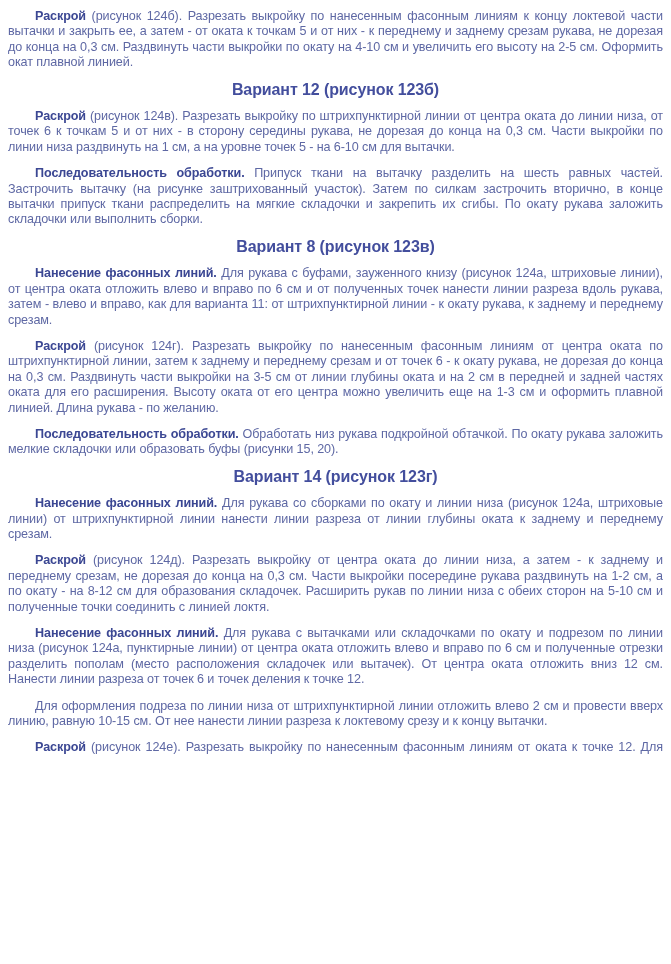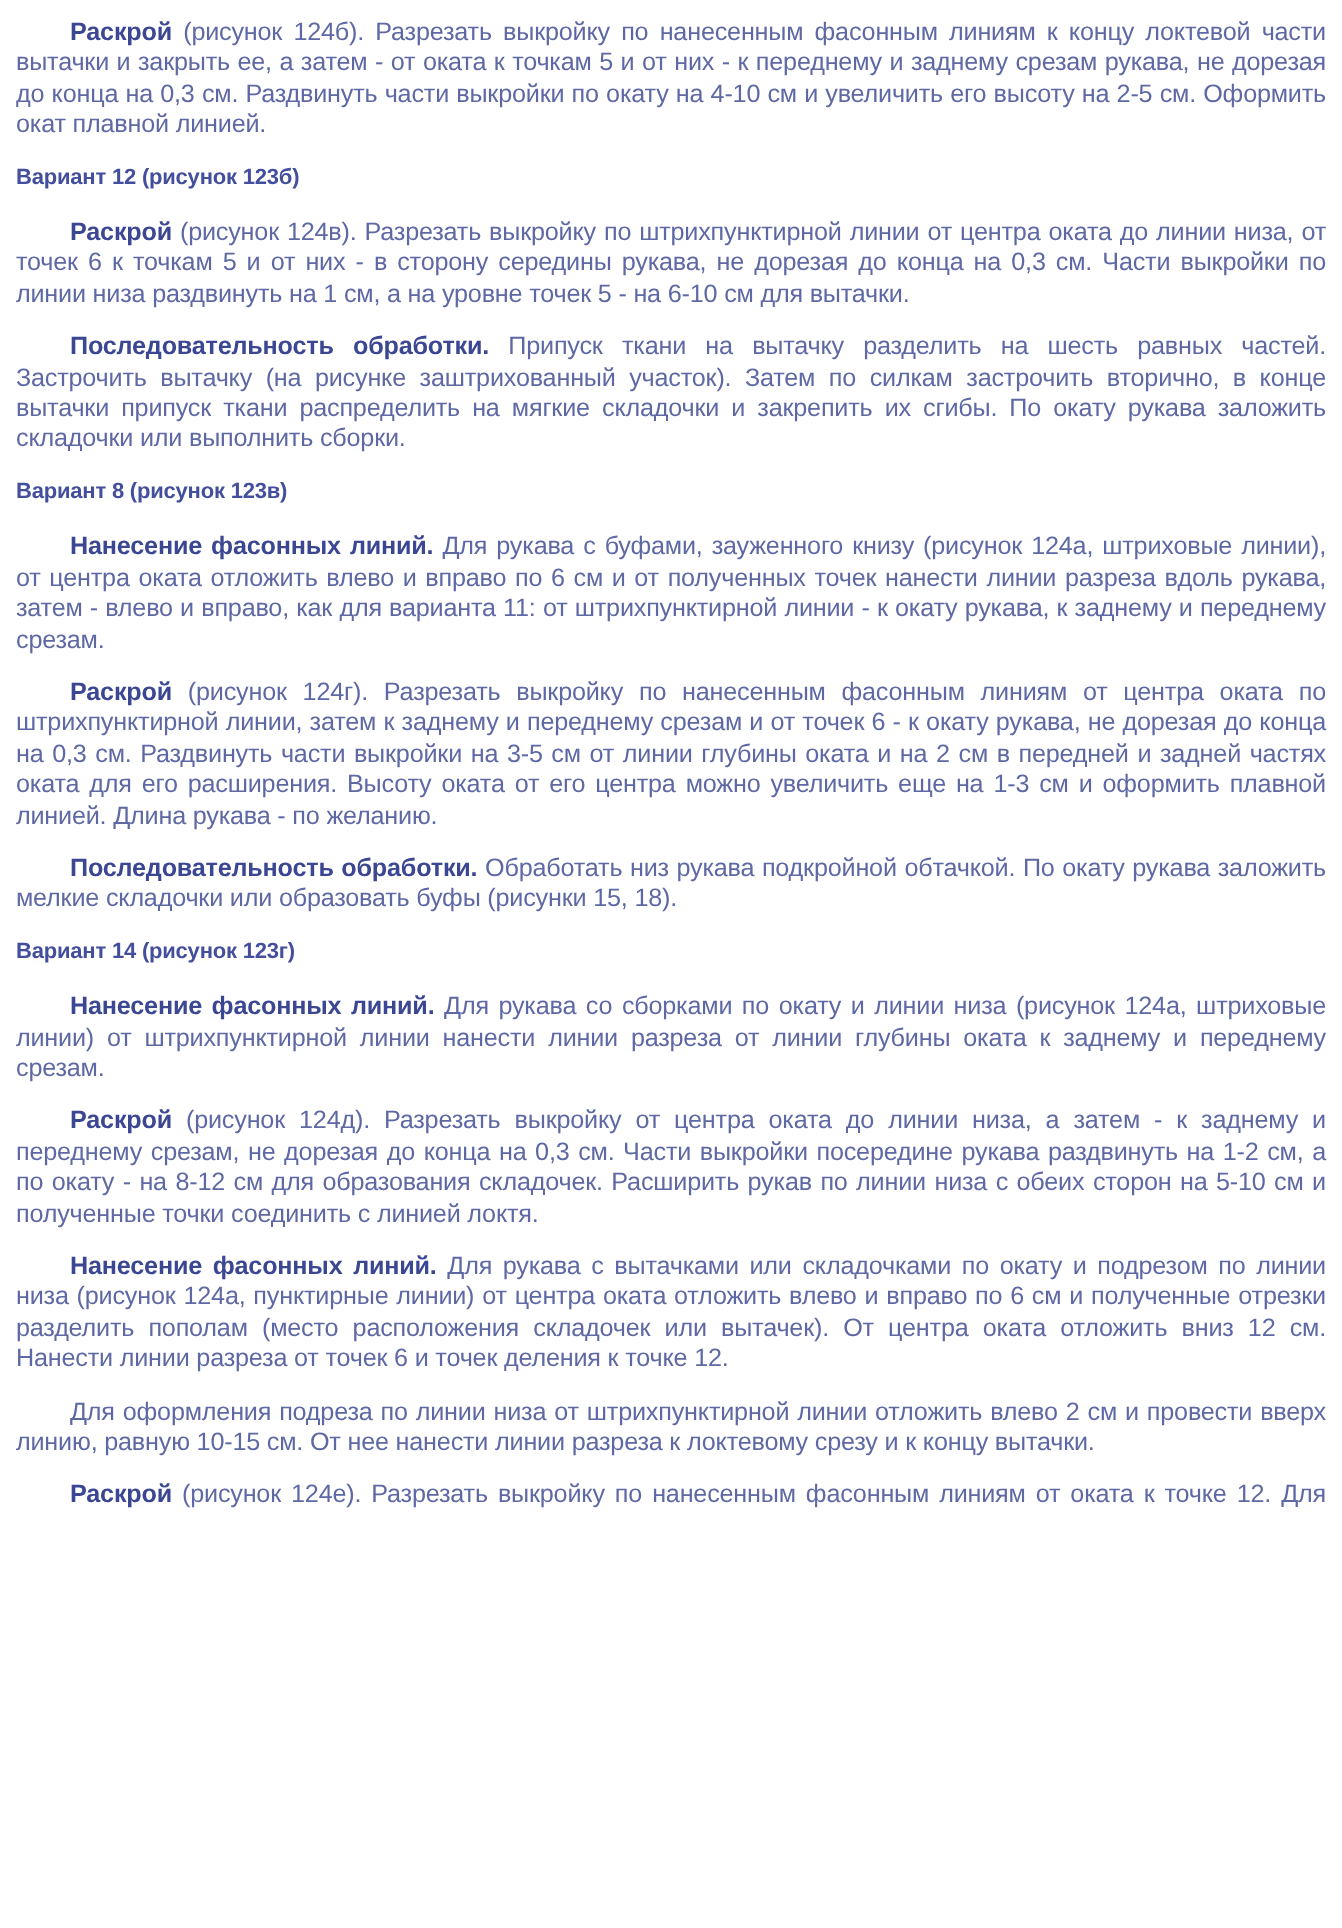--- a/index.html
+++ b/index.html
@@ -24,23 +24,24 @@
   p.para {
     margin: 0 0 11px 0;
     text-indent: 27px;
   }
   p.para b.runin {
     font-weight: bold;
     color: #3b4793;
   }
   div.variant-heading {
     margin: 2px 0 12px 0;
-    font-size: 11px;
+    font-size: 16px;
     font-weight: bold;
     color: #434e9d;
+    text-align: center;
     text-indent: 0;
   }
 </style>
 </head>
 <body>
 
 <div class="page">
 
   <p class="para"><b class="runin">Раскрой</b><span> (рисунок 124б). Разрезать выкройку по нанесенным фасонным линиям к концу локтевой части вытачки и закрыть ее, а затем - от оката к точкам 5 и от них - к переднему и заднему срезам рукава, не дорезая до конца на 0,3 см. Раздвинуть части выкройки по окату на 4-10 см и увеличить его высоту на 2-5 см. Оформить окат плавной линией.</span></p>
 
@@ -52,21 +53,21 @@
 
 
   <p class="para"><b class="runin">Последовательность обработки.</b><span> Припуск ткани на вытачку разделить на шесть равных частей. Застрочить вытачку (на рисунке заштрихованный участок). Затем по силкам застрочить вторично, в конце вытачки припуск ткани распределить на мягкие складочки и закрепить их сгибы. По окату рукава заложить складочки или выполнить сборки.</span></p>
 
   <div class="variant-heading">Вариант 8 (рисунок 123в)</div>
 
   <p class="para"><b class="runin">Нанесение фасонных линий.</b><span> Для рукава с буфами, зауженного книзу (рисунок 124а, штриховые линии), от центра оката отложить влево и вправо по 6 см и от полученных точек нанести линии разреза вдоль рукава, затем - влево и вправо, как для варианта 11: от штрихпунктирной линии - к окату рукава, к заднему и переднему срезам.</span></p>
 
   <p class="para"><b class="runin">Раскрой</b><span> (рисунок 124г). Разрезать выкройку по нанесенным фасонным линиям от центра оката по штрихпунктирной линии, затем к заднему и переднему срезам и от точек 6 - к окату рукава, не дорезая до конца на 0,3 см. Раздвинуть части выкройки на 3-5 см от линии глубины оката и на 2 см в передней и задней частях оката для его расширения. Высоту оката от его центра можно увеличить еще на 1-3 см и оформить плавной линией. Длина рукава - по желанию.</span></p>
 
-  <p class="para"><b class="runin">Последовательность обработки.</b><span> Обработать низ рукава подкройной обтачкой. По окату рукава заложить мелкие складочки или образовать буфы (рисунки 15, 18).</span></p>
+  <p class="para"><b class="runin">Последовательность обработки.</b><span> Обработать низ рукава подкройной обтачкой. По окату рукава заложить мелкие складочки или образовать буфы (рисунки 15, 20).</span></p>
 
   <div class="variant-heading">Вариант 14 (рисунок 123г)</div>
 
   <p class="para"><b class="runin">Нанесение фасонных линий.</b><span> Для рукава со сборками по окату и линии низа (рисунок 124а, штриховые линии) от штрихпунктирной линии нанести линии разреза от линии глубины оката к заднему и переднему срезам.</span></p>
 
   <p class="para"><b class="runin">Раскрой</b><span> (рисунок 124д). Разрезать выкройку от центра оката до линии низа, а затем - к заднему и переднему срезам, не дорезая до конца на 0,3 см. Части выкройки посередине рукава раздвинуть на 1-2 см, а по окату - на 8-12 см для образования складочек. Расширить рукав по линии низа с обеих сторон на 5-10 см и полученные точки соединить с линией локтя.</span></p>
 
 
 
   <p class="para"><b class="runin">Нанесение фасонных линий.</b><span> Для рукава с вытачками или складочками по окату и подрезом по линии низа (рисунок 124а, пунктирные линии) от центра оката отложить влево и вправо по 6 см и полученные отрезки разделить пополам (место расположения складочек или вытачек). От центра оката отложить вниз 12 см. Нанести линии разреза от точек 6 и точек деления к точке 12.</span></p>

